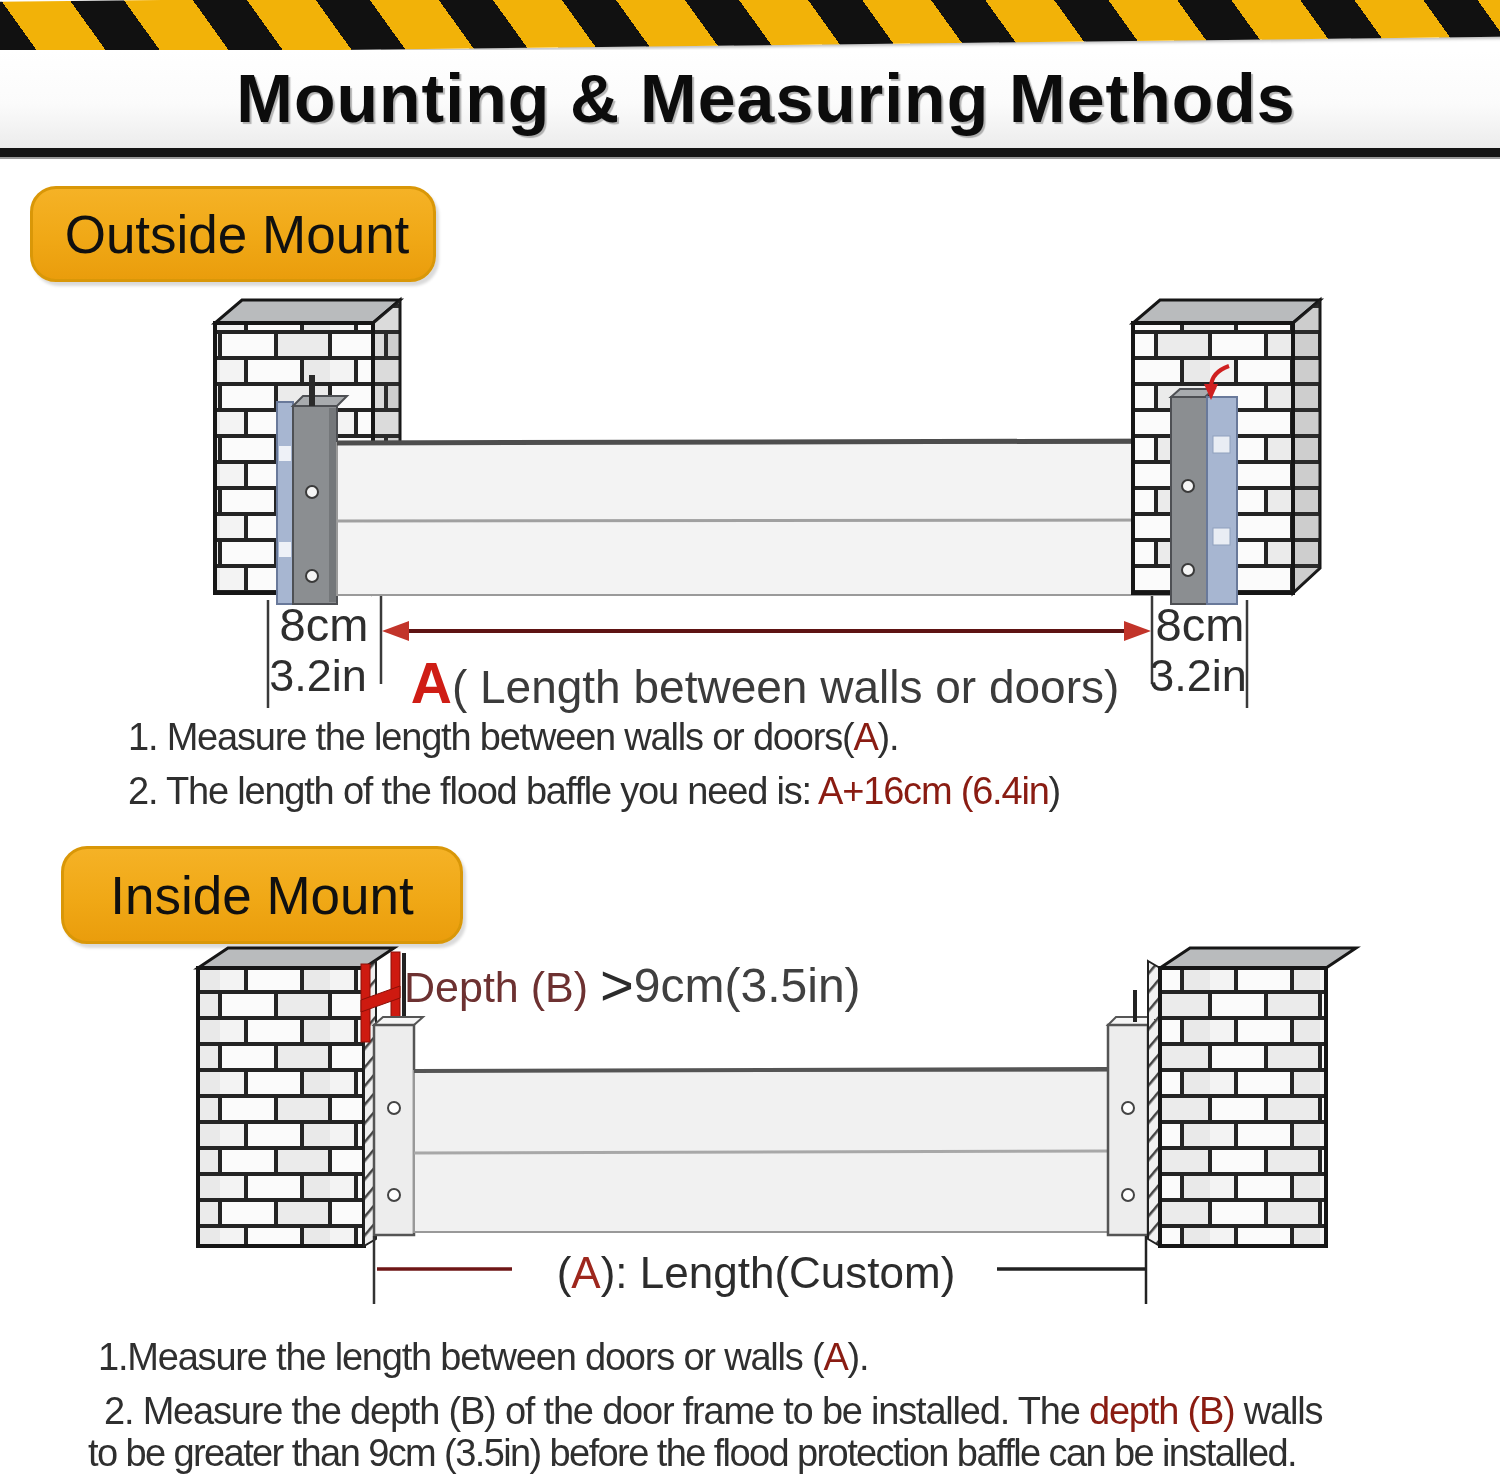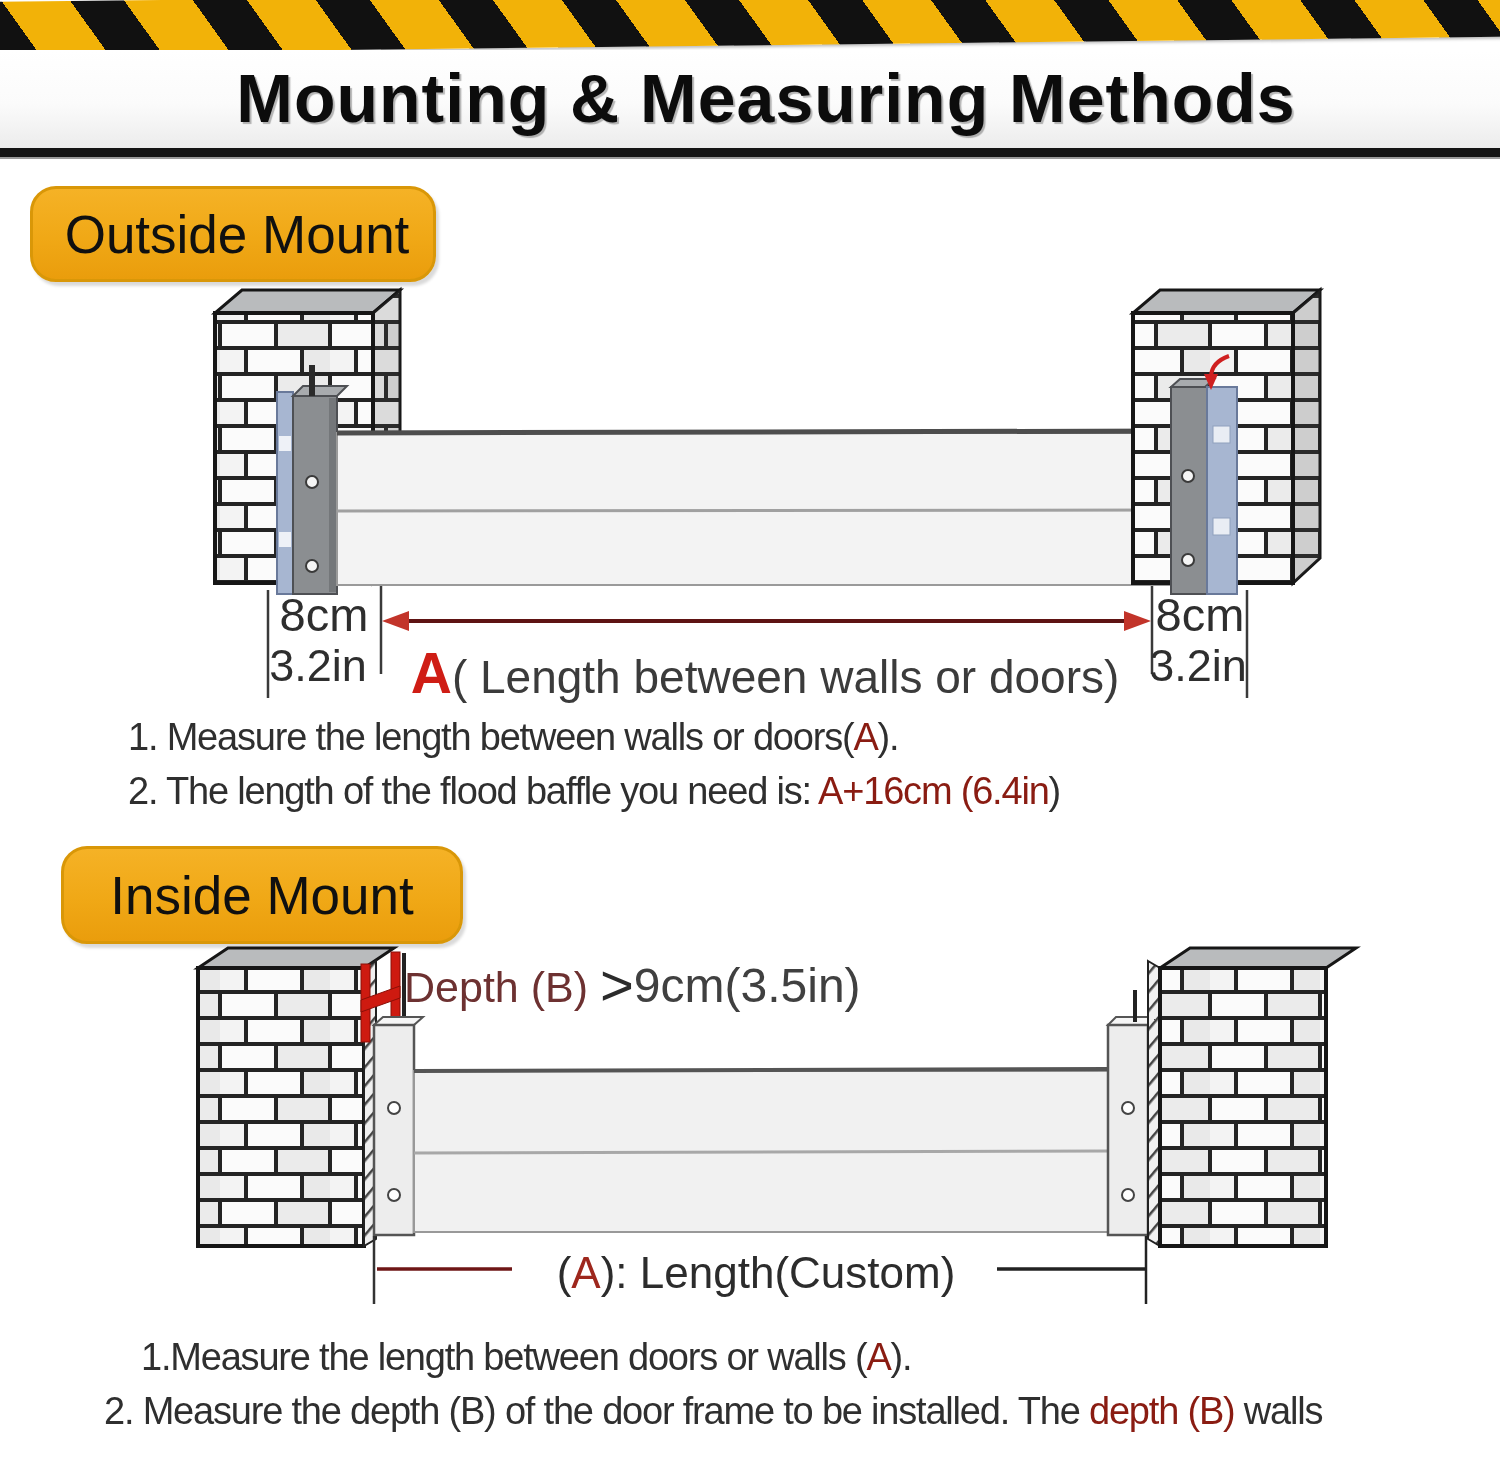--- a/index.html
+++ b/index.html
@@ -22,21 +22,21 @@
   
   .badge{position:absolute;border-radius:26px;
          background:linear-gradient(180deg,#f5b226 0%,#f0a816 55%,#ea9d0c 100%);
          border:3px solid #d99708;box-shadow:3px 4px 3px rgba(0,0,0,.15);
          color:#101010;font-size:53px;display:flex;align-items:center;justify-content:center;}
   .badge-outside{left:30px;top:186px;width:392px;height:90px;padding-left:8px;}
   .badge-inside{left:26px;top:846px;width:396px;height:92px;margin-left:35px;}
 
   
   .diagram{position:absolute;left:0;width:1500px;}
-  .d1{top:270px;height:432px;}
+  .d1{top:280px;height:432px;}
   .d2{top:940px;height:372px;}
   .diagram svg{position:absolute;left:0;top:0;}
   .dlabel{position:absolute;color:#2e2e2e;white-space:nowrap;}
   .center{text-align:center;}
   .meas-cm{font-size:47px;line-height:50px;}
   .meas-in{font-size:45px;line-height:48px;}
   .span-label .bigA{font-size:57px;font-weight:bold;color:#cf1d15;}
   .span-label .rest{font-size:46px;color:#3b3b3b;}
   .depth-label span{white-space:pre;}
   .depth-dark{font-size:43px;color:#6d3131;}
@@ -226,20 +226,23 @@
     </svg>
 
     <div class="dlabel depth-label" style="left:404px;top:8px;">
       <span class="depth-dark">Depth (B) </span><span class="depth-gt">&gt;</span><span class="depth-red">9cm(3.5in)</span>
     </div>
     <div class="dlabel len-label center" style="left:515px;top:308px;width:482px;">
       <span>(</span><span class="redA">A</span><span>): Length(Custom)</span>
     </div>
   </div>
 
-  <div class="step" style="left:98px;top:1336px;margin-left:43px;">
+  <div class="step" style="left:98px;top:1336px;">
     <span>1.Measure the length between doors or walls (</span><span class="red">A</span><span>).</span>
   </div>
   <div class="step" style="left:104px;top:1390px;">
     <span>2. Measure the depth (B) of the door frame to be installed. The </span><span class="red">depth (B)</span><span> walls</span>
   </div>
+  <div class="step tight" style="left:88px;top:1432px;">
+    <span>to be greater than 9cm (3.5in) before the flood protection baffle can be installed.</span>
+  </div>
 
 </div>
 
 </body></html>

